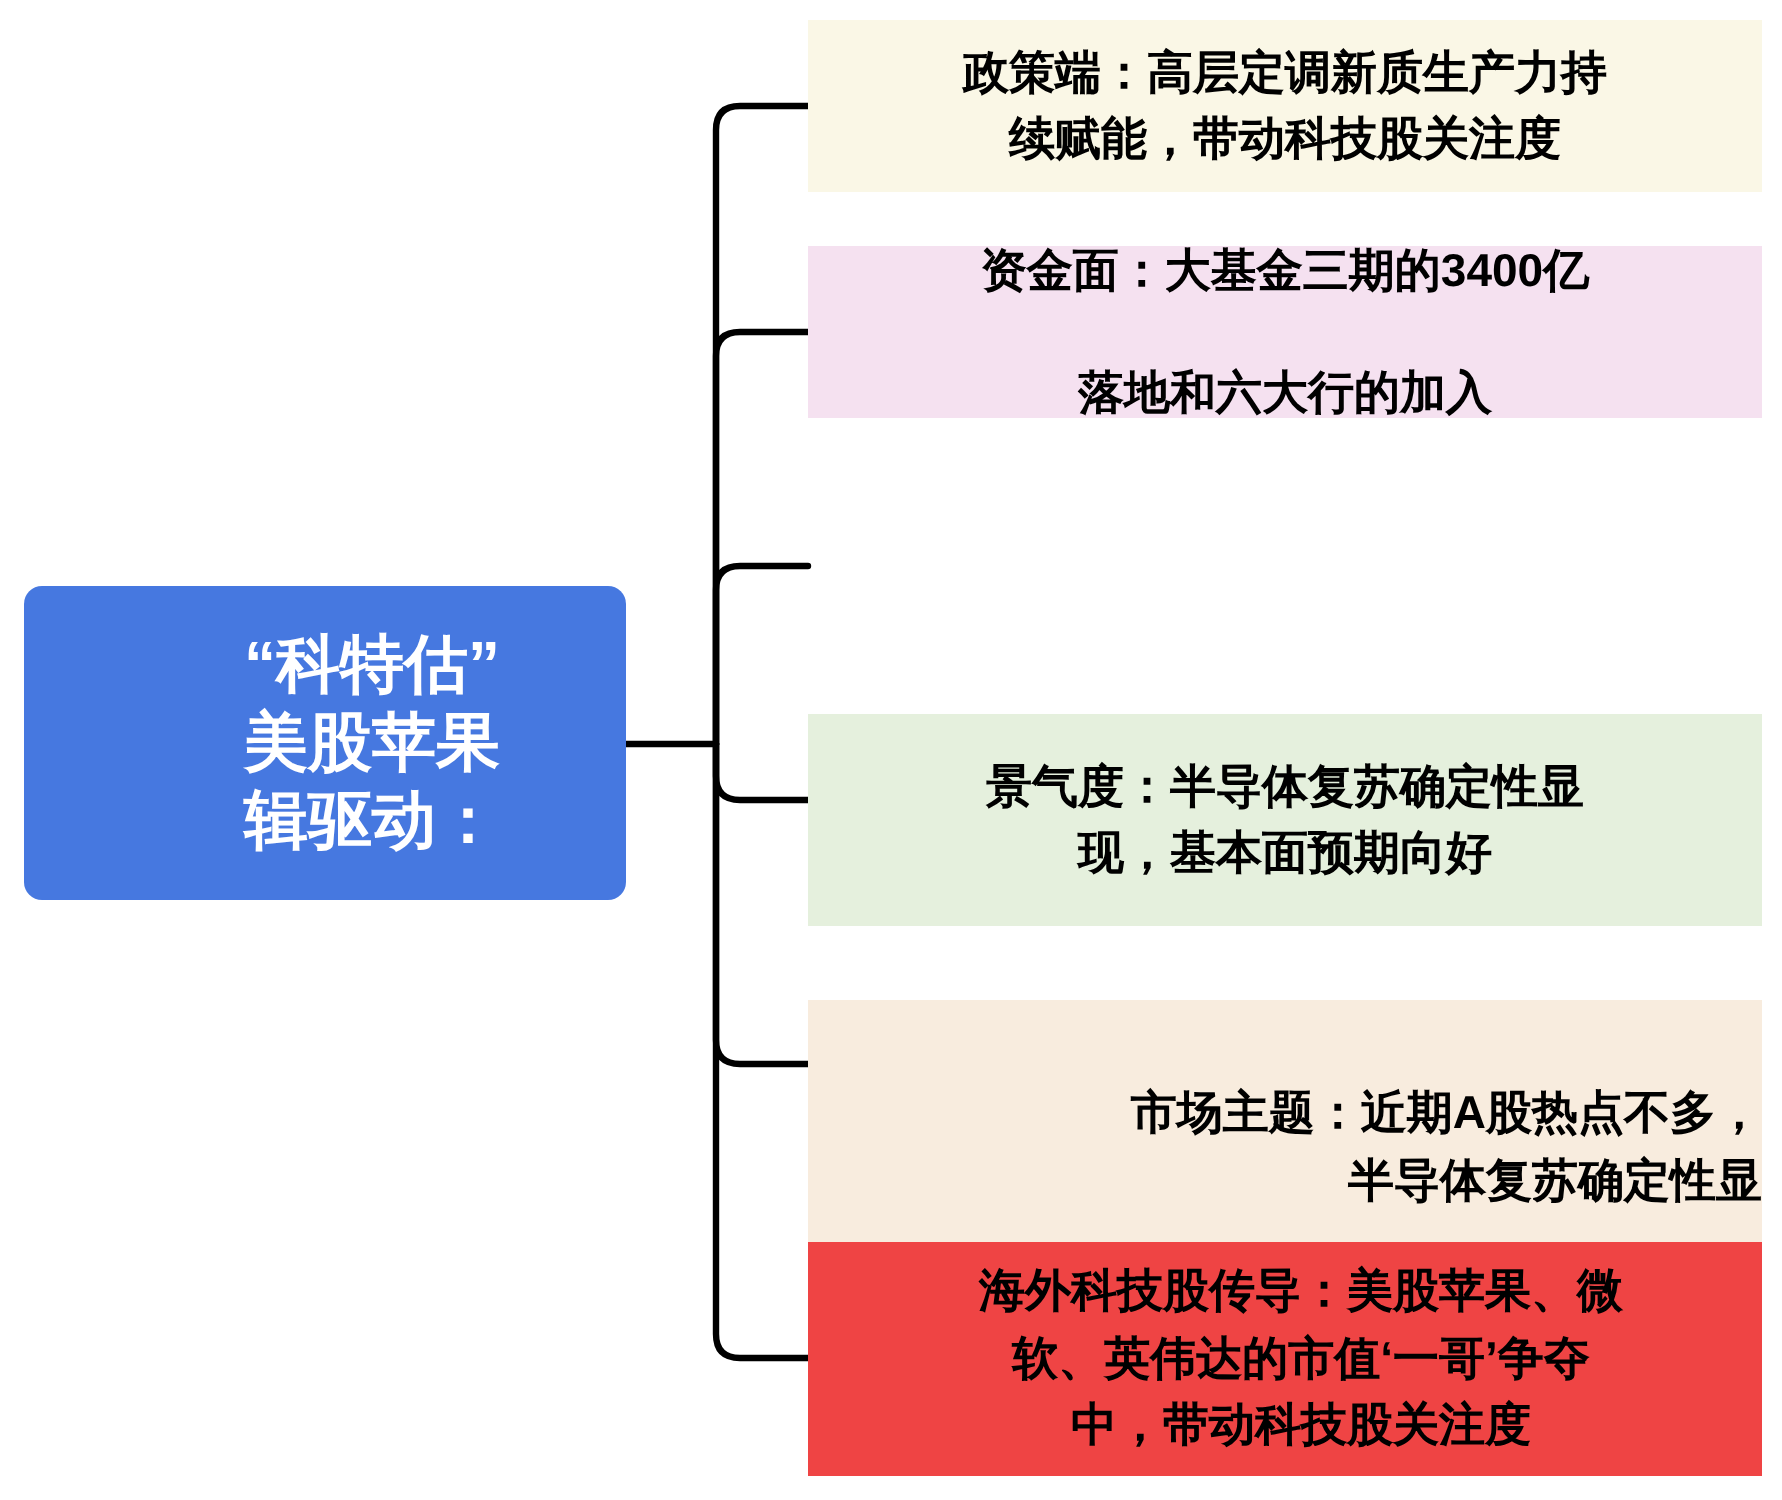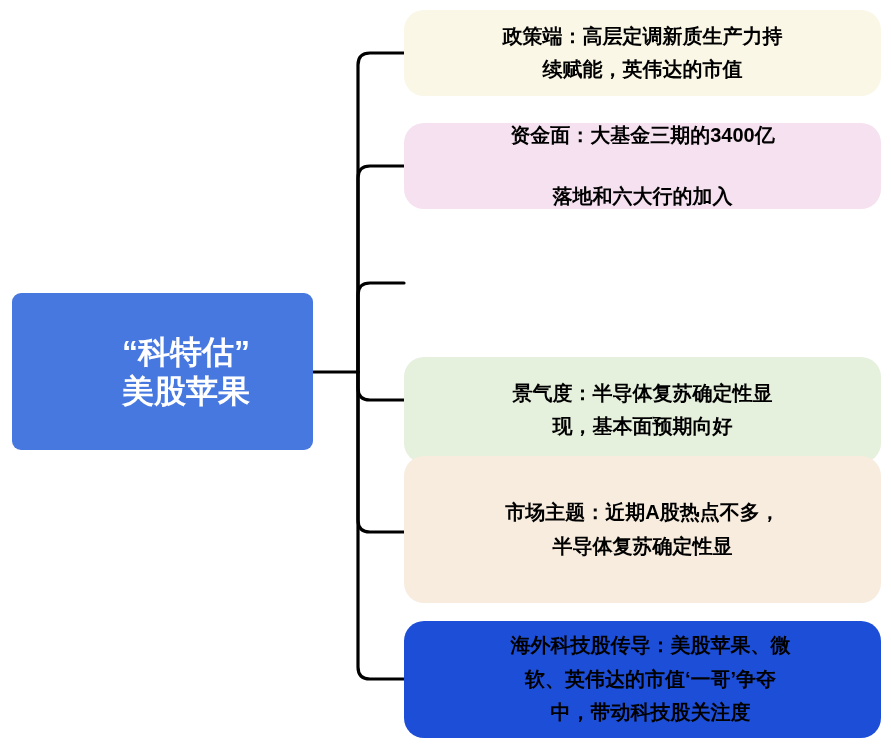--- a/index.html
+++ b/index.html
@@ -35,30 +35,30 @@
   .root-node {
     left: 12px; top: 293px;
     width: 301px; height: 157px;
     border-radius: 9px;
     font-size: 32px;
     line-height: 39px;
   }
   .branch-node {
     left: 404px;
     width: 477px;
-    border-radius: 20px;
-    font-size: 20px;
+    border-radius: 0;
+    font-size: 23px;
     line-height: 33.5px;
     color: #000000;
   }
   .b0 { top: 10px;  height: 86px; }
   .b1 { top: 123px; height: 86px; }
   .b2 { top: 240px; height: 86px; }
   .b3 { top: 357px; height: 106px; }
-  .b4 { top: 456px; height: 147px; }
+  .b4 { top: 500px; height: 147px; align-items: flex-end; }
   .b5 { top: 621px; height: 117px; }
   .line { white-space: nowrap; }
 </style>
 </head>
 <body>
 
 <div class="canvas" style="background: rgb(255, 255, 255);">
 
   <svg class="connectors" width="891" height="750" viewBox="0 0 891 750">
     <path d="M 312 372 H 358" stroke="#000000"></path>
@@ -66,42 +66,43 @@
     <path d="M 358 372 V 178 Q 358 166 370 166 H 404" stroke="#000000"></path>
     <path d="M 358 372 V 295 Q 358 283 370 283 H 404" stroke="#000000"></path>
     <path d="M 358 372 V 388 Q 358 400 370 400 H 404" stroke="#000000"></path>
     <path d="M 358 372 V 520 Q 358 532 370 532 H 404" stroke="#000000"></path>
     <path d="M 358 372 V 667 Q 358 679 370 679 H 404" stroke="#000000"></path>
   </svg>
 
   <div class="node root-node" style="background: rgb(70, 120, 224); color: rgb(255, 255, 255); padding-left: 47px;">
     <div class="line">“科特估”</div>
     <div class="line">美股苹果</div>
+    <div class="line">辑驱动：</div>
   </div>
 
   <div class="node branch-node b0" style="background: rgb(250, 247, 230);">
     <div class="line">政策端：高层定调新质生产力持</div>
-    <div class="line">续赋能，英伟达的市值</div>
+    <div class="line">续赋能，带动科技股关注度</div>
   </div>
 
   <div class="node branch-node b1" style="background: rgb(245, 225, 240); gap: 28px;">
     <div class="line">资金面：大基金三期的3400亿</div>
     <div class="line">落地和六大行的加入</div>
   </div>
 
 
   <div class="node branch-node b3" style="background: rgb(229, 240, 221);">
     <div class="line">景气度：半导体复苏确定性显</div>
     <div class="line">现，基本面预期向好</div>
   </div>
 
   <div class="node branch-node b4" style="background: rgb(248, 236, 222);">
     <div class="line">市场主题：近期A股热点不多，</div>
     <div class="line">半导体复苏确定性显</div>
   </div>
 
-  <div class="node branch-node b5" style="background: #1d4ed8; padding-left: 16px;">
+  <div class="node branch-node b5" style="background: #ef4444; padding-left: 16px;">
     <div class="line">海外科技股传导：美股苹果、微</div>
     <div class="line">软、英伟达的市值‘一哥’争夺</div>
     <div class="line">中，带动科技股关注度</div>
   </div>
 
 </div>
 
 </body></html>

